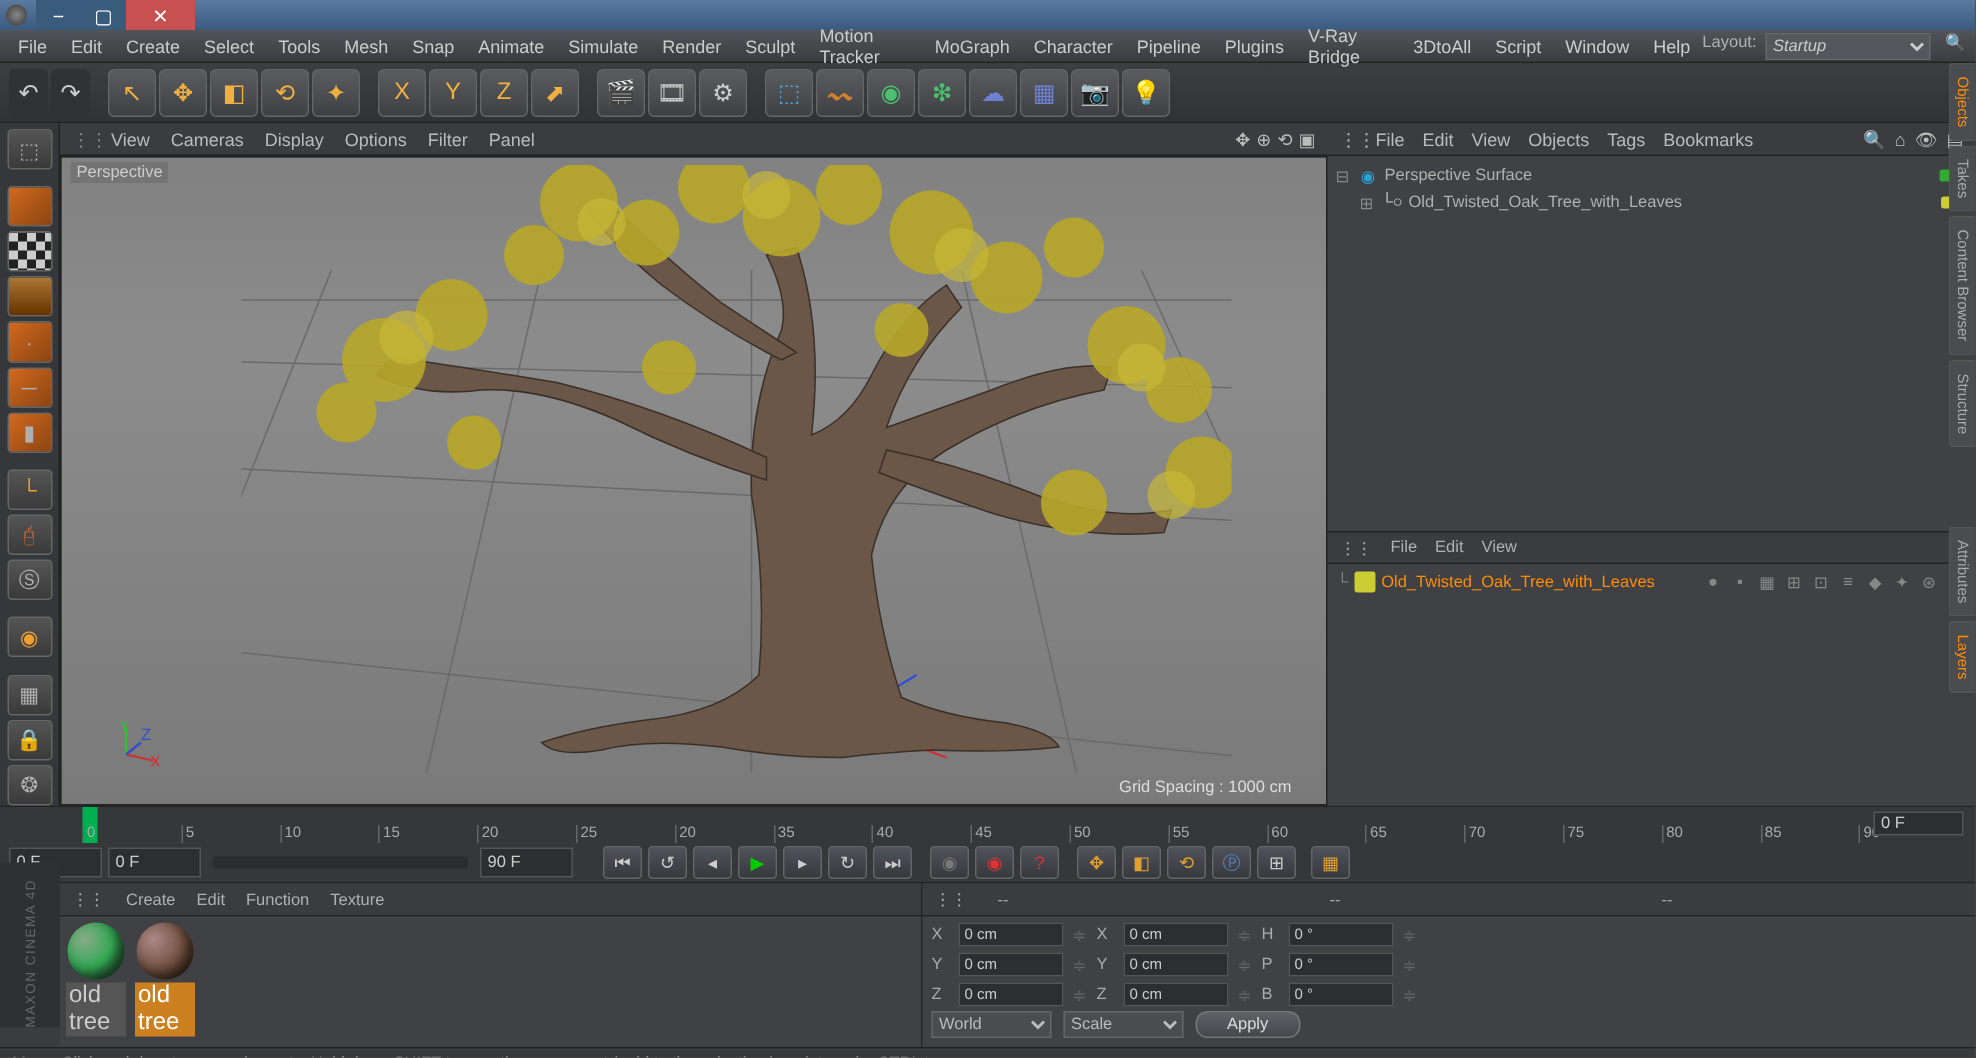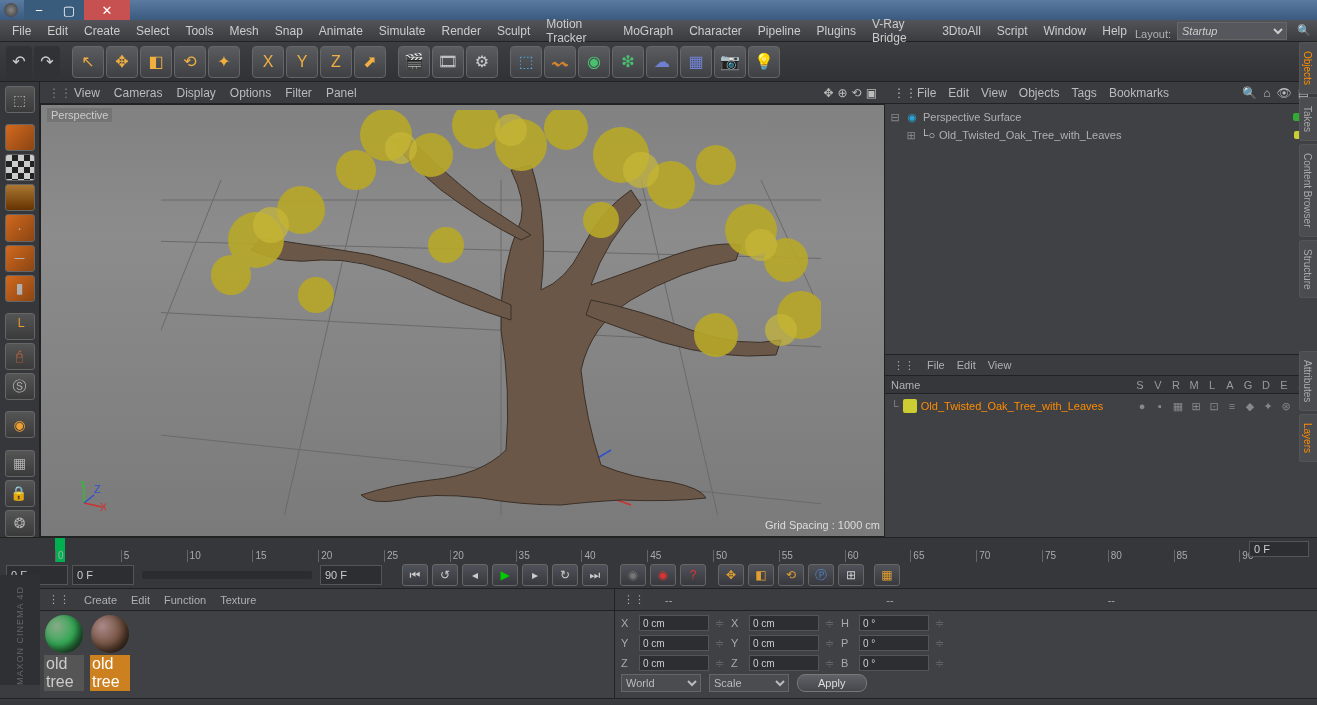--- a/index.html
+++ b/index.html
@@ -9,21 +9,21 @@
 .titlebar { height: 20px; background: linear-gradient(to bottom, #5a7aa0, #3a5a80); display: flex; align-items: center; padding: 0 4px; color: #fff; font-size: 12px; }
 .titlebar .icon { width: 14px; height: 14px; background: radial-gradient(circle, #888, #333); border-radius: 50%; margin-right: 6px; }
 .titlebar .title-text { flex: 1; }
 .win-btns { display: flex; gap: 0; }
 .win-btn { width: 30px; height: 20px; background: #395c7c; display: flex; align-items: center; justify-content: center; cursor: pointer; color: #fff; font-size: 13px;}
 .win-btn.close { background: #c75050; width: 46px;}
 
 
 .menubar { height: 22px; background: linear-gradient(to bottom, #525459, #3a3c40); display: flex; align-items: center; padding: 0 4px; border-bottom: 1px solid #222; }
 .menubar .menu-item { padding: 3px 8px; cursor: pointer; color: #ccc; font-size: 12px; }
-.menubar .layout-section { margin-left: auto; display: flex; align-items: flex-end; gap: 6px; }
+.menubar .layout-section { margin-left: auto; display: flex; align-items: flex-start; gap: 6px; }
 .menubar select { background: #55575c; color: #ccc; border: 1px solid #666; height: 18px; font-size: 11px; width: 110px; font-style: italic; }
 .menubar .search-glass { width: 16px; height: 16px; color:#aaa; margin-left:4px;}
 
 
 .toolbar { height: 40px; background: linear-gradient(to bottom, #3c3e42, #303236); display: flex; align-items: center; padding: 0 6px; gap: 4px; border-bottom: 1px solid #222; }
 .tool-grp { display: flex; gap: 2px; margin-right: 8px; }
 .tool-btn { width: 32px; height: 32px; background: linear-gradient(to bottom, #5a5c60, #3e4044); border: 1px solid #666; border-radius: 4px; display: flex; align-items: center; justify-content: center; cursor: pointer; font-size: 16px; color: #ccc; }
 .tool-btn.undo { background:#303236; border:none; width:26px; }
 
 
@@ -37,21 +37,21 @@
 
 .center-col { flex: 1; display: flex; flex-direction: column; }
 
 
 .vp-menu { height: 22px; background: #3a3c40; display: flex; align-items: center; gap: 14px; padding: 0 8px; border-bottom: 1px solid #222; }
 .vp-menu .vp-grip{width:12px;color:#888;}
 .vp-menu span { color: #bbb; cursor: pointer; font-size: 12px; }
 .vp-menu .vp-icons { margin-left: auto; display: flex; gap: 4px; color:#aaa; }
 .viewport { flex: 1; background: linear-gradient(to bottom, #818181 0%, #8c8c8c 30%, #7a7a7a 100%); position: relative; border: 1px solid #222; overflow: hidden;}
 .vp-label { position: absolute; top: 3px; left: 6px; color: #ccc; font-size: 11px; background: rgba(0,0,0,0.1); padding: 1px 4px; }
-.vp-grid-label { position: absolute; bottom: 5px; right: 4px; color: #ddd; font-size: 11px; }
+.vp-grid-label { position: absolute; bottom: 5px; right: 23px; color: #ddd; font-size: 11px; }
 .vp-axis { position: absolute; bottom: 25px; left: 35px; width: 30px; height: 30px; }
 
 .tree-canvas { position: absolute; left: 120px; top: 5px; width: 660px; height: 405px; }
 
 .right-col { width: 432px; display: flex; flex-direction: column; background: #3a3c40; }
 .right-tabs { position: absolute; right: 0; top: 42px; width: 18px; display: flex; flex-direction: column; gap: 3px; }
 .right-tab { background: #4a4c50; color: #aaa; writing-mode: vertical-lr; padding: 8px 2px; font-size: 10px; cursor: pointer; border-radius: 3px 0 0 3px; border:1px solid #555; border-right:none;}
 .right-tab.active { color: #ff8c00; }
 
 .obj-panel-menu { height: 22px; background: #3a3c40; display: flex; align-items: center; gap: 12px; padding: 0 8px; border-bottom: 1px solid #222; }
@@ -337,33 +337,20 @@
         </div>
       </div>
     </div>
 
     <div class="attr-panel-menu">
       <span class="grip">⋮⋮</span>
       <span>File</span>
       <span>Edit</span>
       <span>View</span>
     </div>
-    <div class="attr-header">
-      <span class="name-col">Name</span>
-      <span class="col">S</span>
-      <span class="col">V</span>
-      <span class="col">R</span>
-      <span class="col">M</span>
-      <span class="col">L</span>
-      <span class="col">A</span>
-      <span class="col">G</span>
-      <span class="col">D</span>
-      <span class="col">E</span>
-      <span class="col">X</span>
-    </div>
     <div class="attr-body">
       <div class="attr-row">
         <span style="color:#888">└</span>
         <span class="mini-icon" style="background:#cc3"></span>
         <span class="name">Old_Twisted_Oak_Tree_with_Leaves</span>
         <span class="mini">●</span>
         <span class="mini">▪</span>
         <span class="mini">▦</span>
         <span class="mini">⊞</span>
         <span class="mini">⊡</span>

